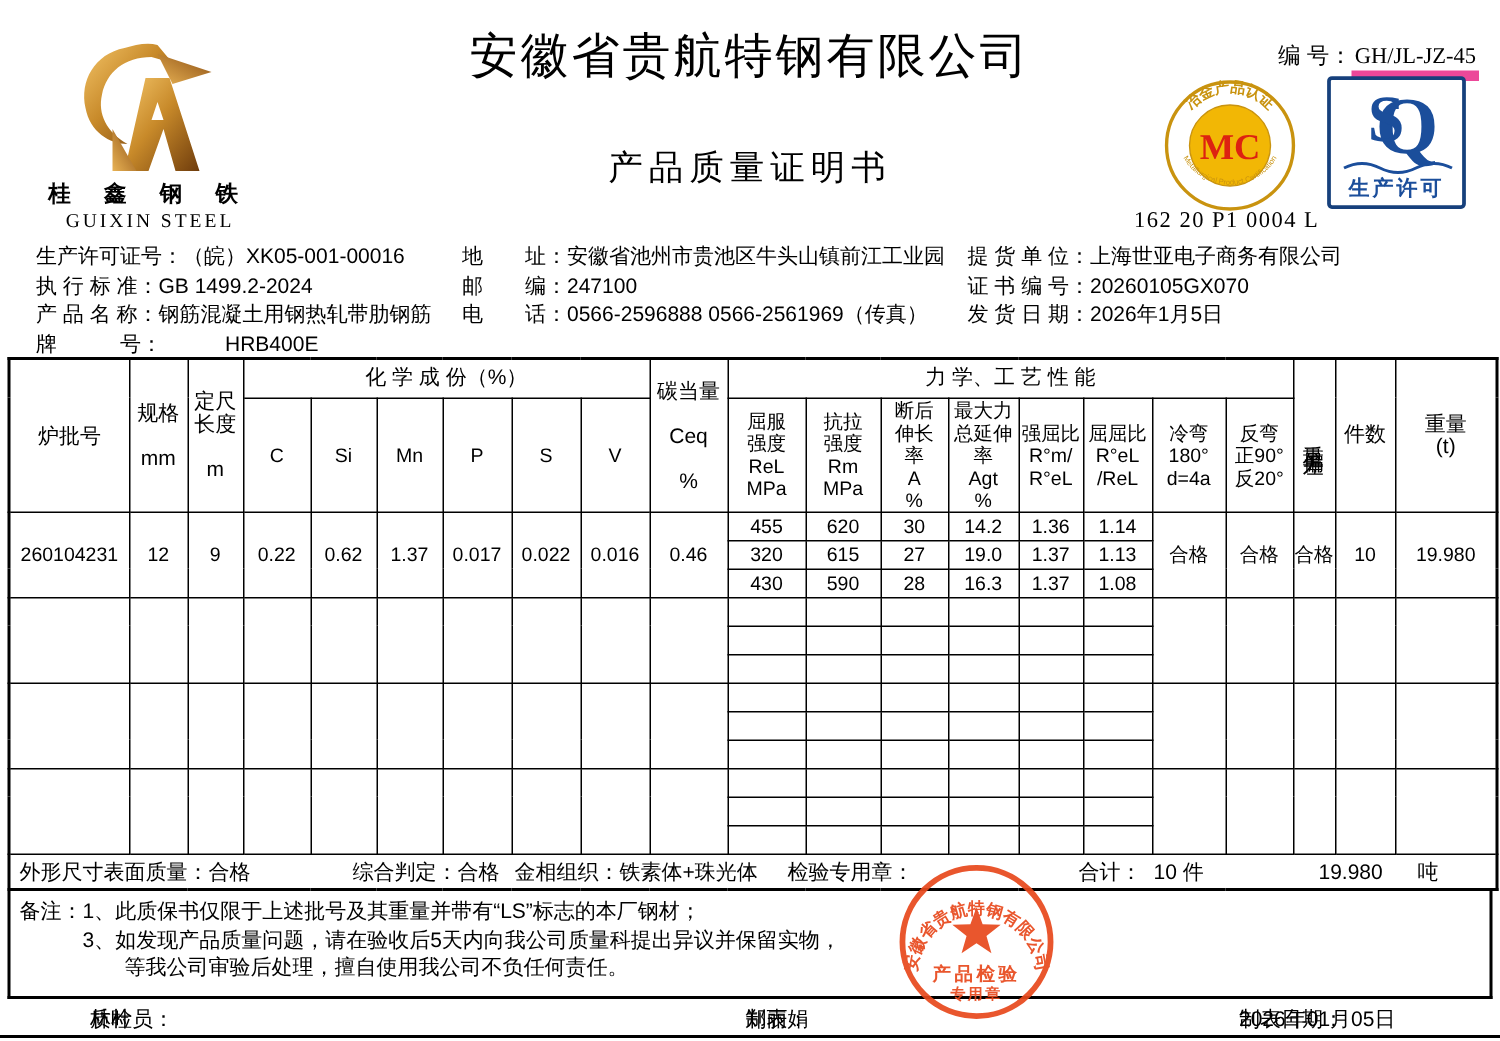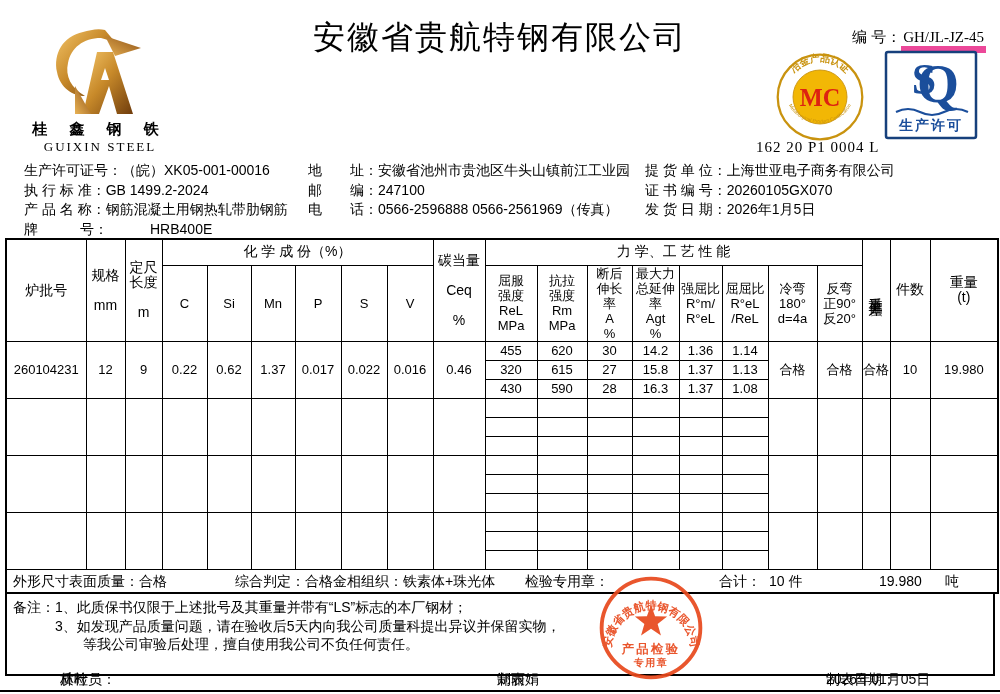--- a/index.html
+++ b/index.html
@@ -48,21 +48,21 @@
   tr.hdr-b { height: 76px; }
   tr.sub { height: 19px; }
   td.vert { writing-mode: vertical-rl; text-orientation: upright; letter-spacing: 2px; }
   tr.summary { height: 24px; }
   tr.summary td { text-align: left; position: relative; font-size: 14px; }
   .sum-item { position: absolute; top: 0; line-height: 23px; white-space: nowrap; }
   
   .remarks {
     width: 990px; border: 2px solid #000; border-top: none;
     padding: 4px 6px 6px 6px; display: flex; font-size: 14px; line-height: 18.5px;
-    height: 82px;
+    height: 72px;
   }
   .remarks-label { white-space: nowrap; }
   .remark-line { white-space: nowrap; }
   
   .footer-line { position: absolute; left: 0; bottom: 2px; width: 1000px; border-top: 2px solid #000; }
   .footer { position: absolute; top: 671px; left: 0; width: 1000px; font-size: 14px; }
   .footer span { position: absolute; white-space: nowrap; }
   .f-inspector { left: 60px; }
   .f-tabulator { left: 497px; }
   .f-date { left: 826px; }
@@ -91,20 +91,21 @@
       <path d="M38,6 C18,10 8,28 12,46 C15,62 28,70 40,70 C26,62 20,50 23,37 C26,22 38,12 56,12 L70,16 L60,4 C53,2 45,4 38,6 Z" fill="url(#gold)"></path>
       <path d="M60,10 L96,22 L70,30 Z" fill="url(#gold2)"></path>
       <path d="M52,26 L68,26 L88,88 L72,88 L64,60 L54,88 L38,88 Z M60,42 L56,54 L64,54 Z" fill="url(#gold)"></path>
       <path d="M30,60 L46,88 L30,88 Z" fill="url(#gold2)"></path>
     </svg>
     <div class="logo-cn">桂 鑫 钢 铁</div>
     <div class="logo-en">GUIXIN STEEL</div>
   </div>
 
   <div class="company-title">安徽省贵航特钢有限公司</div>
+  <div class="doc-title">产品质量证明书</div>
 
   <div class="serial">
     <span>编 号：</span><span class="serial-value">GH/JL-JZ-45</span>
   </div>
 
   <svg class="mc-badge" viewBox="0 0 100 100">
     <circle cx="50" cy="50" r="47" fill="#fff" stroke="#c9930f" stroke-width="2.5"></circle>
     <circle cx="50" cy="50" r="30" fill="#f2b705" stroke="#c9930f" stroke-width="1"></circle>
     <defs>
       <path id="mcTop" d="M 14,56 A 37,37 0 1 1 86,56"></path>
@@ -253,21 +254,21 @@
           <td rowspan="3">合格</td>
           <td rowspan="3">合格</td>
           <td rowspan="3">合格</td>
           <td rowspan="3">10</td>
           <td rowspan="3">19.980</td>
         </tr>
         <tr class="sub">
           <td>320</td>
           <td>615</td>
           <td>27</td>
-          <td>15.8</td>
+          <td>19.0</td>
           <td>1.37</td>
           <td>1.13</td>
         </tr>
         <tr class="sub">
           <td>430</td>
           <td>590</td>
           <td>28</td>
           <td>16.3</td>
           <td>1.37</td>
           <td>1.08</td>
@@ -390,21 +391,21 @@
           <td></td>
           <td></td>
           <td></td>
           <td></td>
         </tr>
 
         <tr class="summary">
           <td colspan="21">
             <span class="sum-item" style="left:6px"><span>外形尺寸表面质量：</span><span>合格</span></span>
             <span class="sum-item" style="left:228px"><span>综合判定：</span><span>合格</span></span>
-            <span class="sum-item" style="left:326px"><span>金相组织：</span><span>铁素体+珠光体</span></span>
+            <span class="sum-item" style="left:336px"><span>金相组织：</span><span>铁素体+珠光体</span></span>
             <span class="sum-item" style="left:518px">检验专用章：</span>
             <span class="sum-item" style="left:712px">合计：</span>
             <span class="sum-item" style="left:762px">10  件</span>
             <span class="sum-item" style="left:872px">19.980</span>
             <span class="sum-item" style="left:938px">吨</span>
           </td>
         </tr>
       </tbody>
     </table>
 

